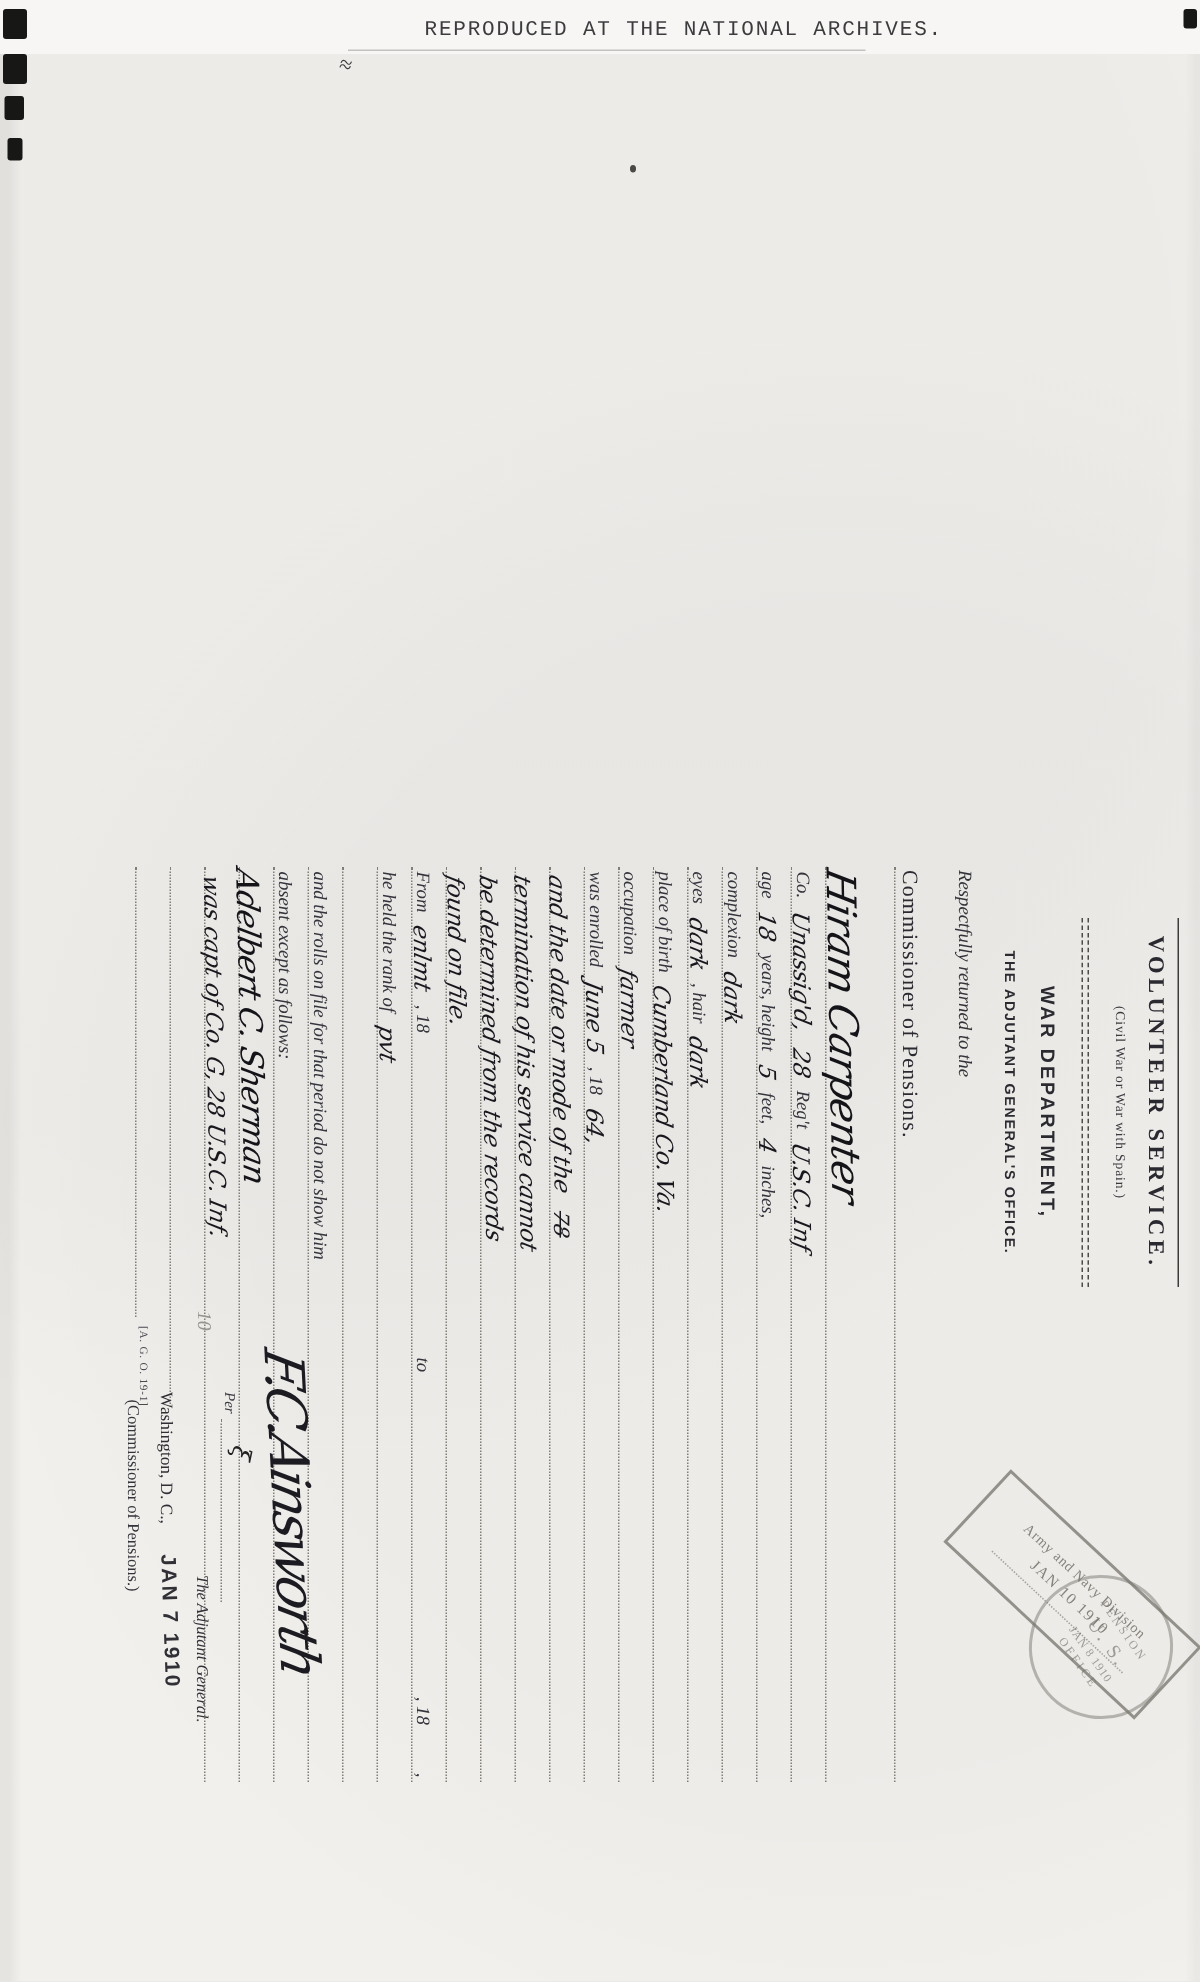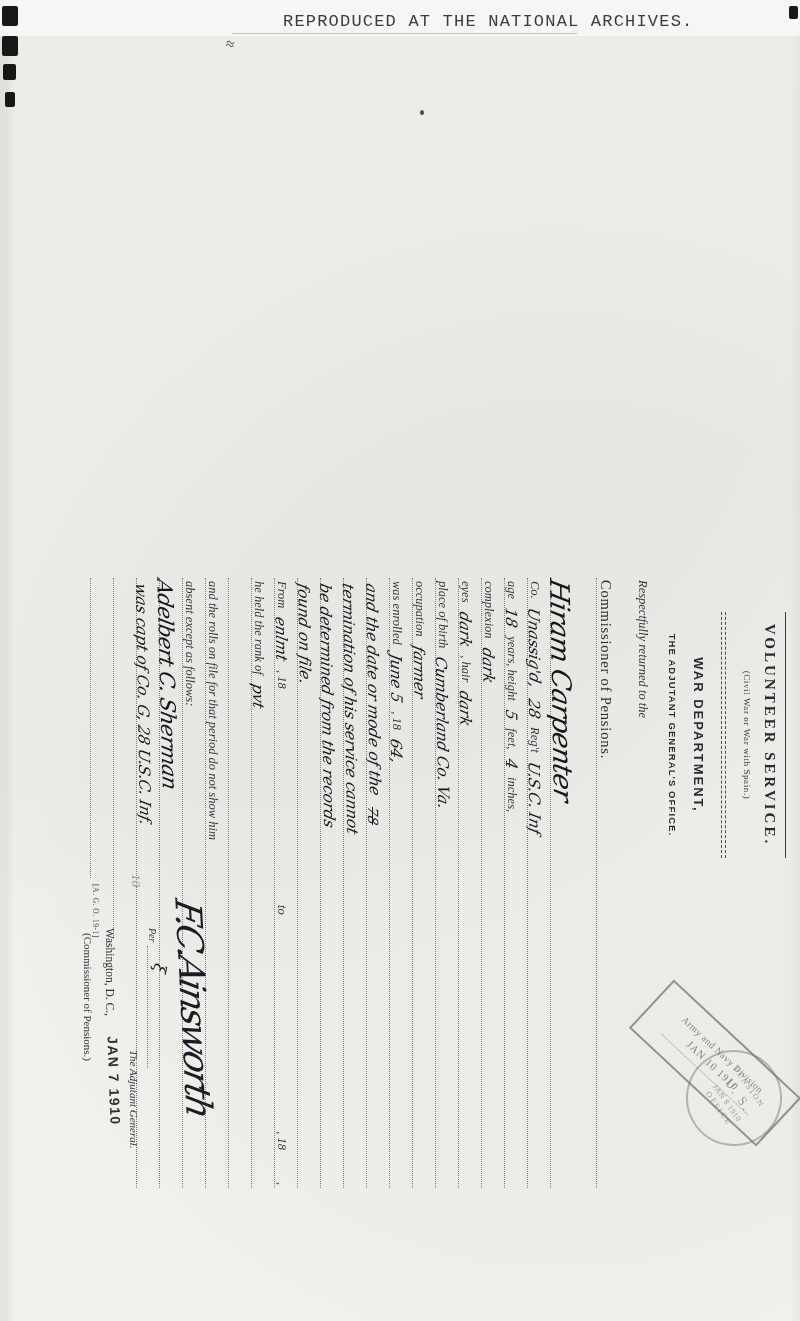--- a/index.html
+++ b/index.html
@@ -6,21 +6,21 @@
   .page{position:relative;width:800px;height:1321px;overflow:hidden;
         background:#f1f0ed;
         background-image:
           radial-gradient(circle at 30% 20%, rgba(0,0,0,.018) 0 45%, transparent 60%),
           radial-gradient(circle at 70% 60%, rgba(0,0,0,.02) 0 40%, transparent 60%),
           linear-gradient(90deg, rgba(0,0,0,.05) 0 6px, transparent 14px),
           linear-gradient(270deg, rgba(0,0,0,.03) 0 3px, transparent 10px);
         font-family:"Liberation Serif",serif;color:#2c2b30;}
   .topband{position:absolute;left:0;top:0;width:800px;height:36px;background:#f7f6f4;}
   .scan-header{position:absolute;left:283px;top:12px;width:300px;
-       font-family:"Liberation Mono",monospace;font-size:17px;letter-spacing:1.2px;
+       font-family:"Liberation Mono",monospace;font-size:14px;letter-spacing:1.2px;
        color:#3c3b3e;white-space:nowrap;}
   .scan-rule{position:absolute;left:232px;top:33px;width:345px;border-top:1px solid #c4c2bd;}
 
   
   .blob{position:absolute;background:#171716;border-radius:2px;}
   .speck{position:absolute;background:#4a4945;border-radius:50%;}
   .squiggle{position:absolute;font-size:15px;color:#3a3a3a;transform:rotate(14deg);}
   .pencil-ten{position:absolute;font-style:italic;color:#97958f;font-size:13px;}
 
   

